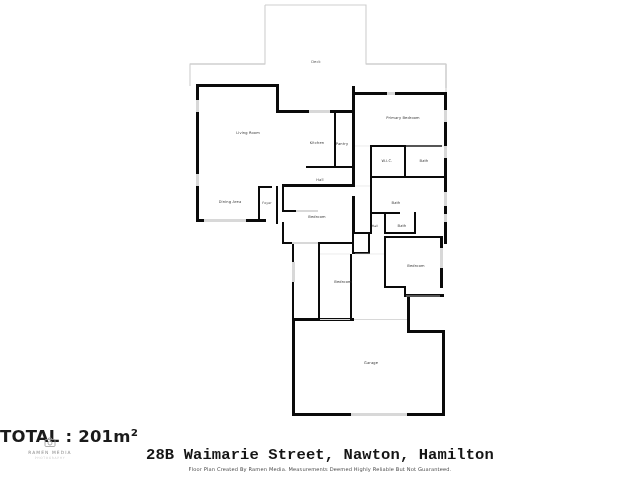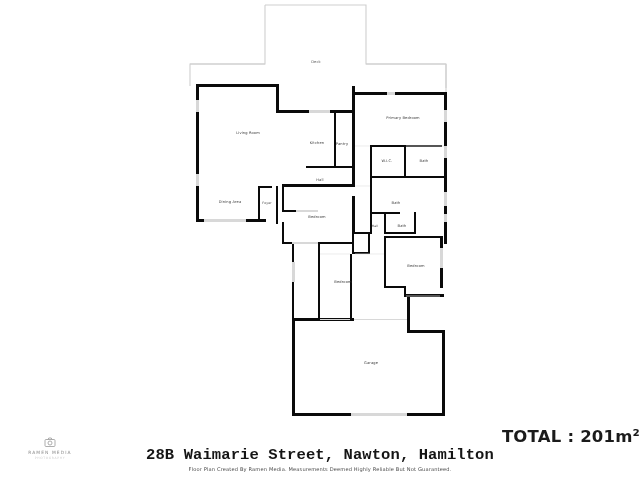--- a/index.html
+++ b/index.html
@@ -57,21 +57,21 @@
     left: 0;
     top: 424px;
     width: 640px;
     height: 56px;
   }
   #total-line {
     position: absolute;
     left: 0;
     top: 3px;
     width: 640px;
-    text-align: right;
+    text-align: left;
     font-family: "DejaVu Sans", sans-serif;
     font-weight: bold;
     font-size: 16.5px;
     color: #1b1b1b;
     letter-spacing: 0.2px;
     white-space: nowrap;
   }
   #address-line {
     position: absolute;
     left: 0;

